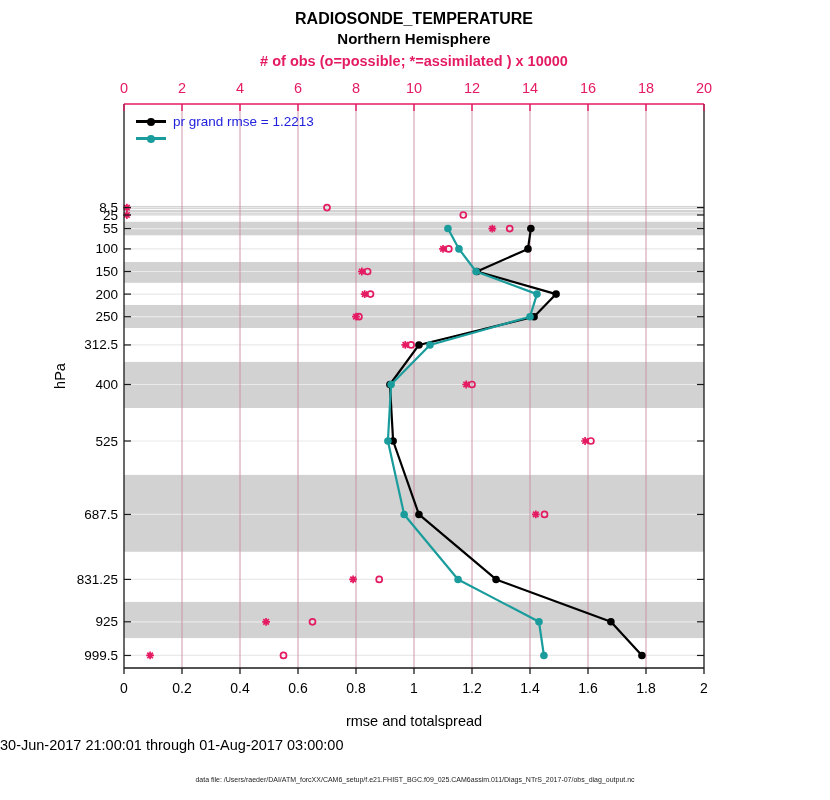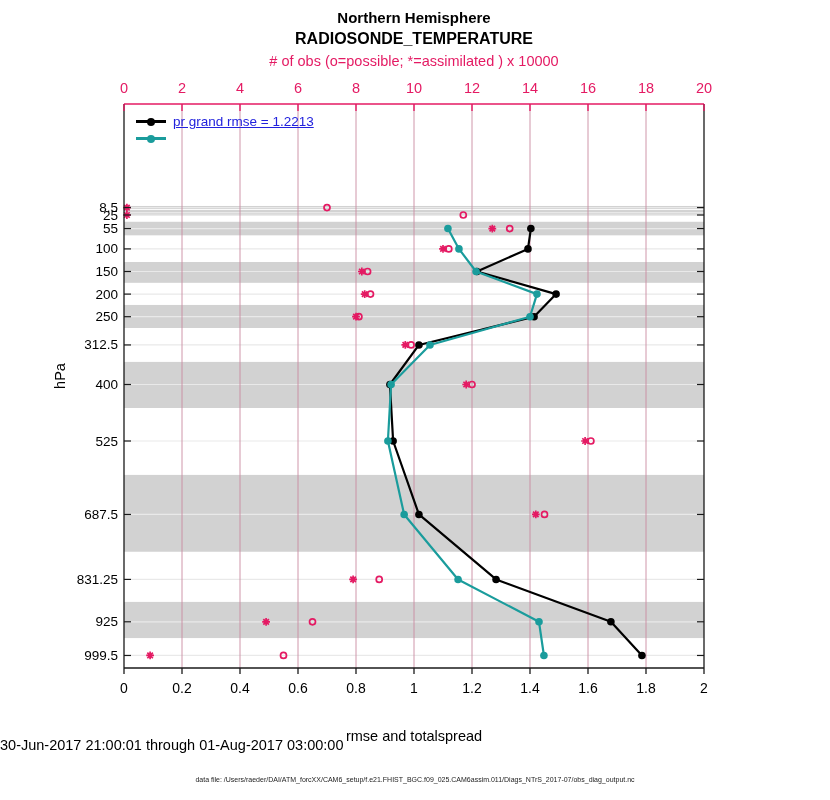--- a/index.html
+++ b/index.html
@@ -3,29 +3,29 @@
 <meta charset="utf-8">
 <style>
   html,body{margin:0;padding:0;background:#ffffff;}
   body{width:830px;height:800px;position:relative;overflow:hidden;
        font-family:"Liberation Sans","DejaVu Sans",sans-serif;}
   .abs{position:absolute;}
   #titleblock{left:124px;top:8px;width:580px;text-align:center;}
   #title{font-size:15px;font-weight:bold;color:#000;line-height:20px;}
   #subtitle{font-size:16px;font-weight:bold;color:#000;line-height:21px;}
   #topAxisLabel{left:124px;top:53px;width:580px;text-align:center;
-     font-size:14.5px;font-weight:normal;}
+     font-size:14.5px;font-weight:bold;}
   #legend{left:136px;top:113px;}
   .legend-row{display:flex;align-items:center;height:17px;}
   .legend-line{width:30px;height:2.4px;position:relative;margin-right:7px;}
   .legend-dot{position:absolute;left:11px;top:-2.8px;width:8px;height:8px;border-radius:50%;}
   .legend-label{font-size:13.5px;}
   #ylabel{left:40px;top:368px;width:40px;text-align:center;
      font-size:14.5px;color:#000;transform:rotate(-90deg);}
-  #xlabel{left:124px;top:713px;width:580px;text-align:center;font-size:14.5px;color:#000;margin-top:15px;}
+  #xlabel{left:124px;top:713px;width:580px;text-align:center;font-size:14.5px;color:#000;}
   #timespan{left:0;top:737px;width:830px;font-size:14.5px;color:#000;}
   #footer{left:0;top:776px;width:830px;text-align:center;font-size:7px;color:#222;}
   svg{position:absolute;left:0;top:0;}
 </style>
 </head>
 <body>
 
 <svg id="plot" width="830" height="800">
     <rect x="124" y="205.95999999999998" width="580" height="3.1640000000000157" fill="#d2d2d2"></rect>
     <rect x="124" y="210.028" width="580" height="2.48599999999999" fill="#d2d2d2"></rect>
@@ -199,32 +199,32 @@
     <text x="118" y="583.925" text-anchor="end" font-size="13.5" fill="#000" font-family="Liberation Sans, sans-serif">831.25</text>
     <line x1="124" x2="131" y1="621.8" y2="621.8" stroke="#1a1a1a" stroke-width="1.2"></line>
     <line x1="697" x2="704" y1="621.8" y2="621.8" stroke="#1a1a1a" stroke-width="1.2"></line>
     <text x="118" y="626.3" text-anchor="end" font-size="13.5" fill="#000" font-family="Liberation Sans, sans-serif">925</text>
     <line x1="124" x2="131" y1="655.4739999999999" y2="655.4739999999999" stroke="#1a1a1a" stroke-width="1.2"></line>
     <line x1="697" x2="704" y1="655.4739999999999" y2="655.4739999999999" stroke="#1a1a1a" stroke-width="1.2"></line>
     <text x="118" y="659.9739999999999" text-anchor="end" font-size="13.5" fill="#000" font-family="Liberation Sans, sans-serif">999.5</text>
   </svg>
 
 <div class="abs" id="titleblock">
+  <div id="subtitle">RADIOSONDE_TEMPERATURE</div>
   <div id="title">Northern Hemisphere</div>
-  <div id="subtitle">RADIOSONDE_TEMPERATURE</div>
 </div>
 
 <div class="abs" id="topAxisLabel" style="color: rgb(228, 26, 99);"># of obs (o=possible; *=assimilated ) x 10000</div>
 
 <div class="abs" id="legend">
   <div class="legend-row">
     <span class="legend-line" id="legLine0" style="background: rgb(0, 0, 0);">
         <span class="legend-dot" id="legDot0" style="background: rgb(0, 0, 0);"></span>
       </span>
-    <span class="legend-label" id="legLab0" style="color: rgb(34, 34, 221); text-decoration: underline;">pr grand rmse = 1.2213</span>
+    <span class="legend-label" id="legLab0" style="color: rgb(34, 34, 221);">pr grand rmse = 1.2213</span>
   </div>
   <div class="legend-row">
     <span class="legend-line" id="legLine1" style="background: rgb(26, 156, 156);">
         <span class="legend-dot" id="legDot1" style="background: rgb(26, 156, 156);"></span>
       </span>
   </div>
 </div>
 
 <div class="abs" id="ylabel">hPa</div>
 <div class="abs" id="xlabel">rmse and totalspread</div>

